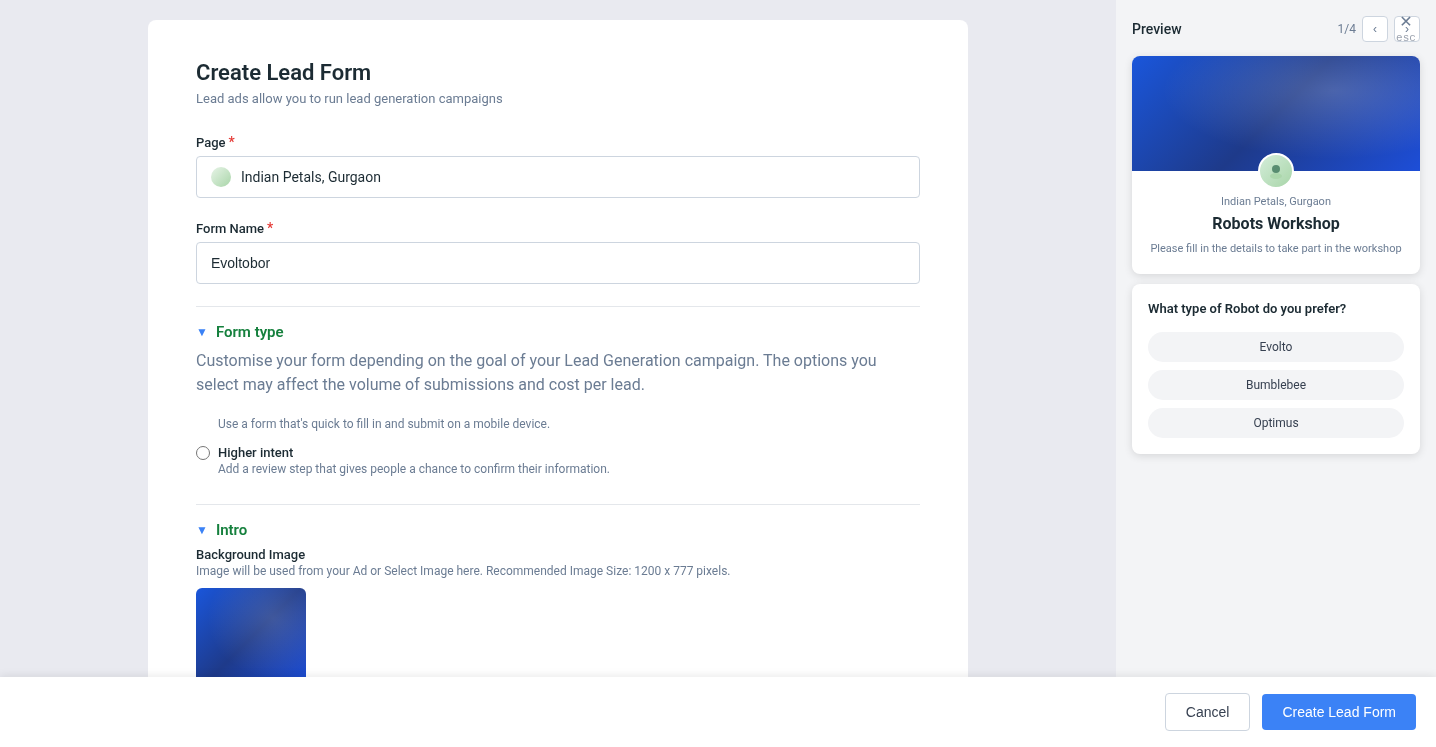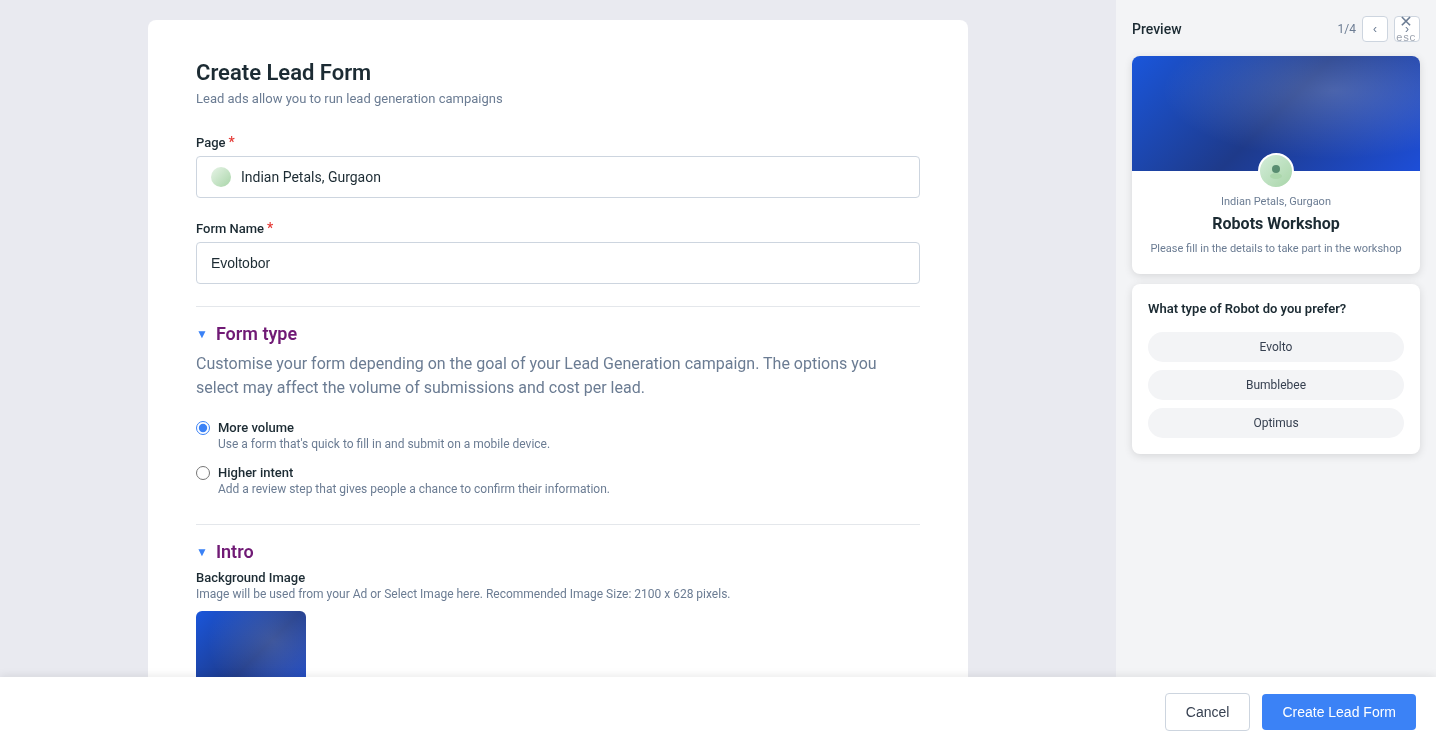--- a/index.html
+++ b/index.html
@@ -95,23 +95,23 @@
     }
 
     .section-header {
       display: flex;
       align-items: center;
       gap: 8px;
       margin-bottom: 8px;
     }
 
     .section-title {
-      font-size: 18px;
+      font-size: 15px;
       font-weight: 600;
-      color: #701a75;
+      color: #15803d;
     }
 
     .collapse-icon {
       color: #3b82f6;
       font-size: 12px;
       cursor: pointer;
     }
 
     .section-desc {
       font-size: 16px;
@@ -438,24 +438,20 @@
 
     <div>
       <div class="section-header">
         <span class="collapse-icon">▼</span>
         <span class="section-title">Form type</span>
       </div>
       <p class="section-desc">Customise your form depending on the goal of your Lead Generation campaign. The options you select may affect the volume of submissions and cost per lead.</p>
 
       <div class="radio-group">
         <div class="radio-item">
-          <label class="radio-label">
-            <input type="radio" name="form_type" checked="" style="">
-            <span>More volume</span>
-          </label>
           <span class="radio-desc">Use a form that's quick to fill in and submit on a mobile device.</span>
         </div>
         <div class="radio-item">
           <label class="radio-label">
             <input type="radio" name="form_type" style="">
             <span>Higher intent</span>
           </label>
           <span class="radio-desc">Add a review step that gives people a chance to confirm their information.</span>
         </div>
       </div>
@@ -463,21 +459,21 @@
 
     <div class="intro-section">
       <hr class="section-divider">
       <div class="section-header">
         <span class="collapse-icon">▼</span>
         <span class="section-title">Intro</span>
       </div>
 
       <div>
         <p class="bg-image-label">Background Image</p>
-        <p class="bg-image-desc">Image will be used from your Ad or Select Image here. Recommended Image Size: 2100 x 628 pixels.</p>
+        <p class="bg-image-desc">Image will be used from your Ad or Select Image here. Recommended Image Size: 1200 x 777 pixels.</p>
         <div class="bg-image-preview"></div>
       </div>
     </div>
   </div>
 </div>
 
 <div class="preview-panel">
   <div class="preview-header">
     <span class="preview-title">Preview</span>
     <div class="preview-nav">

